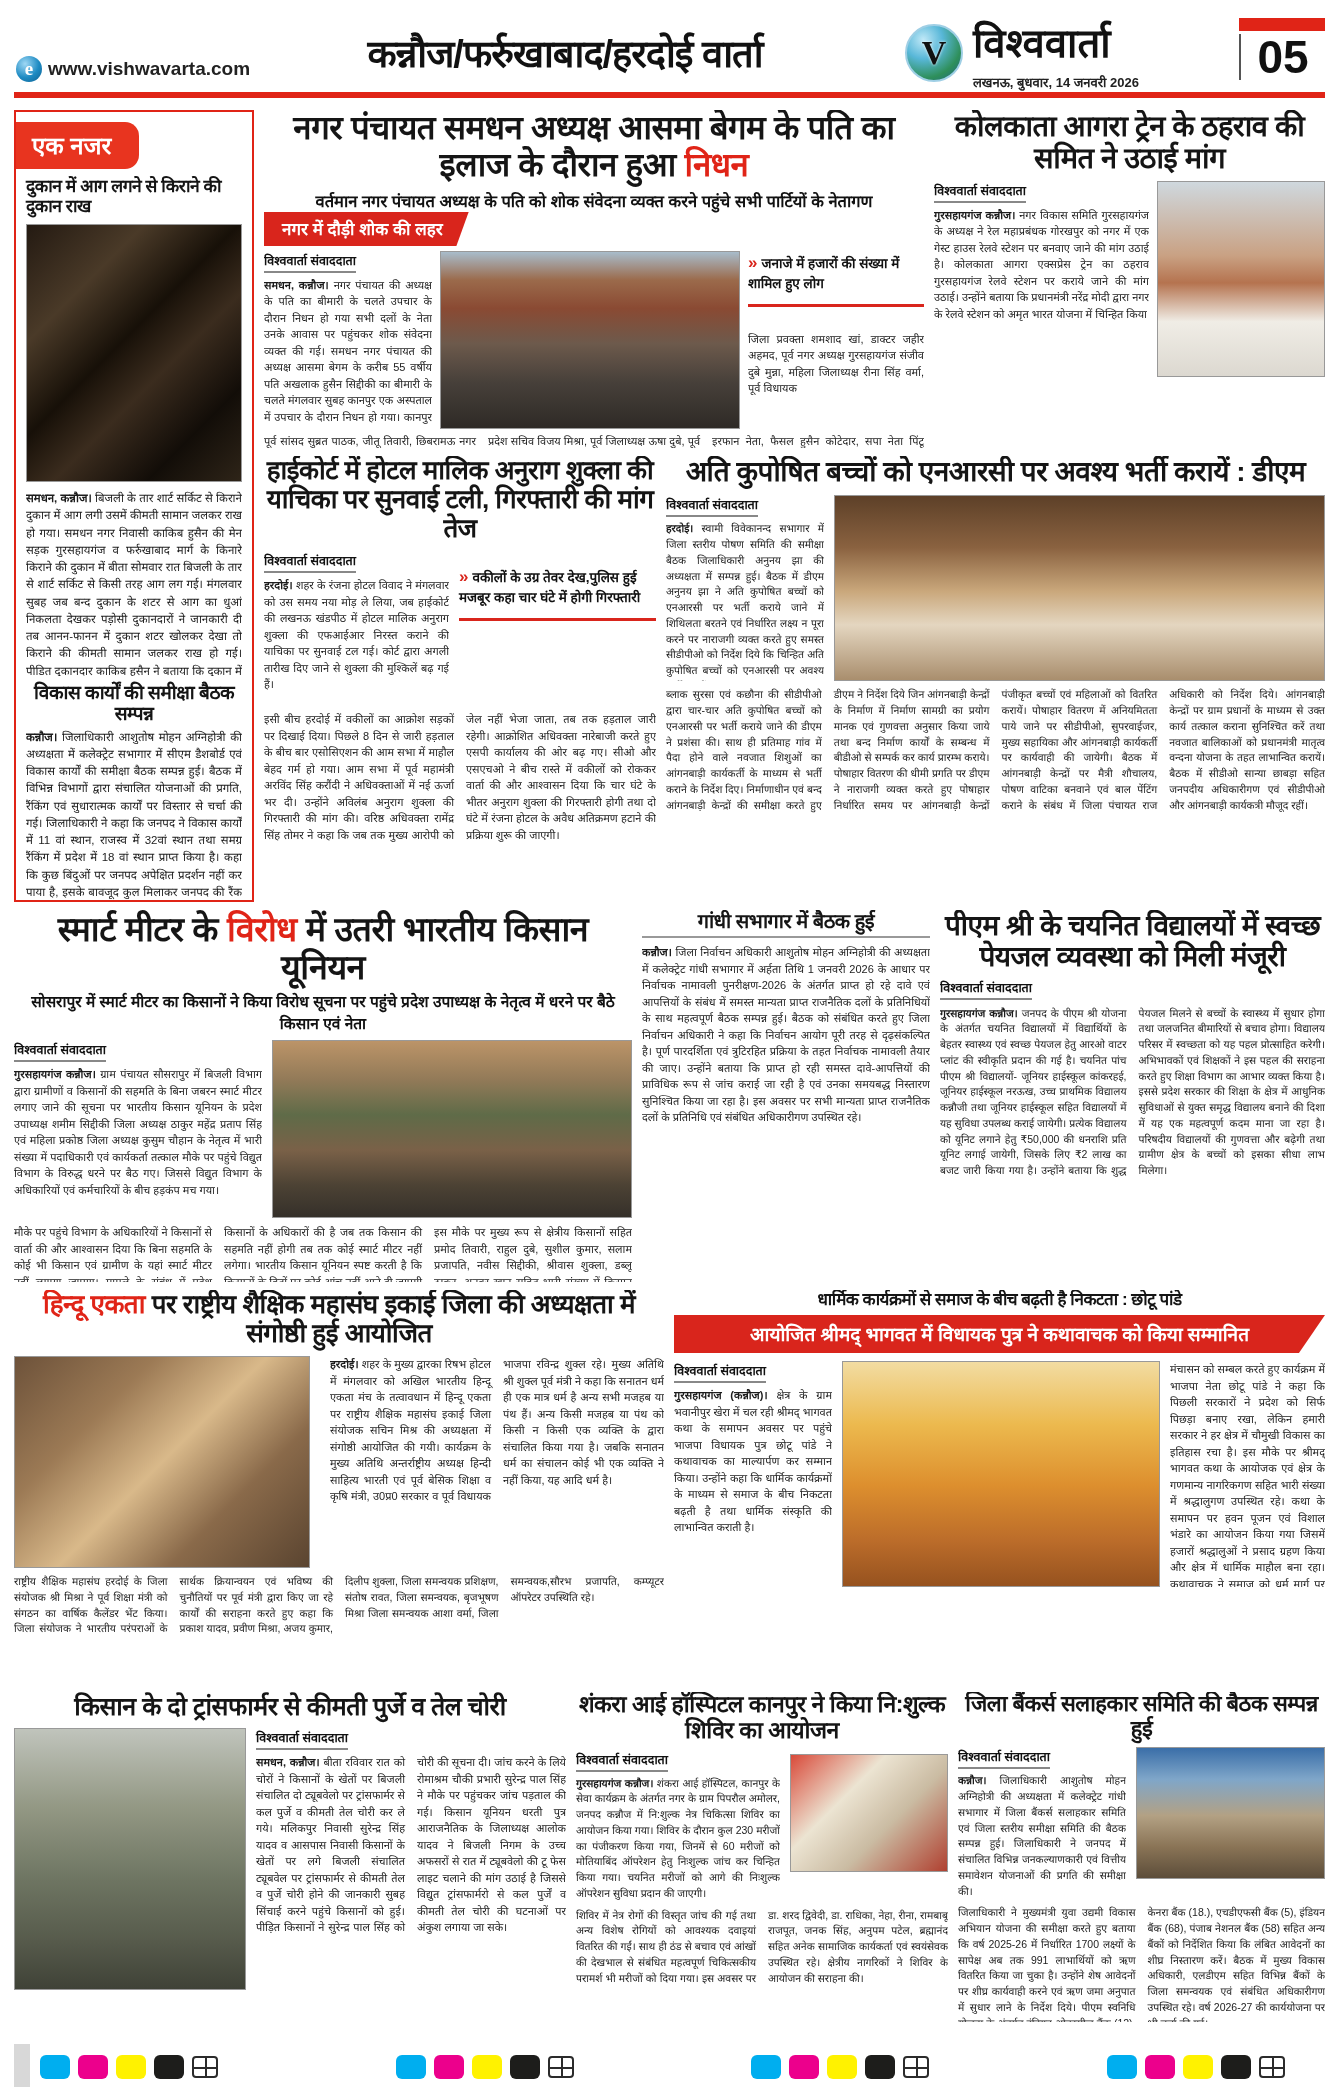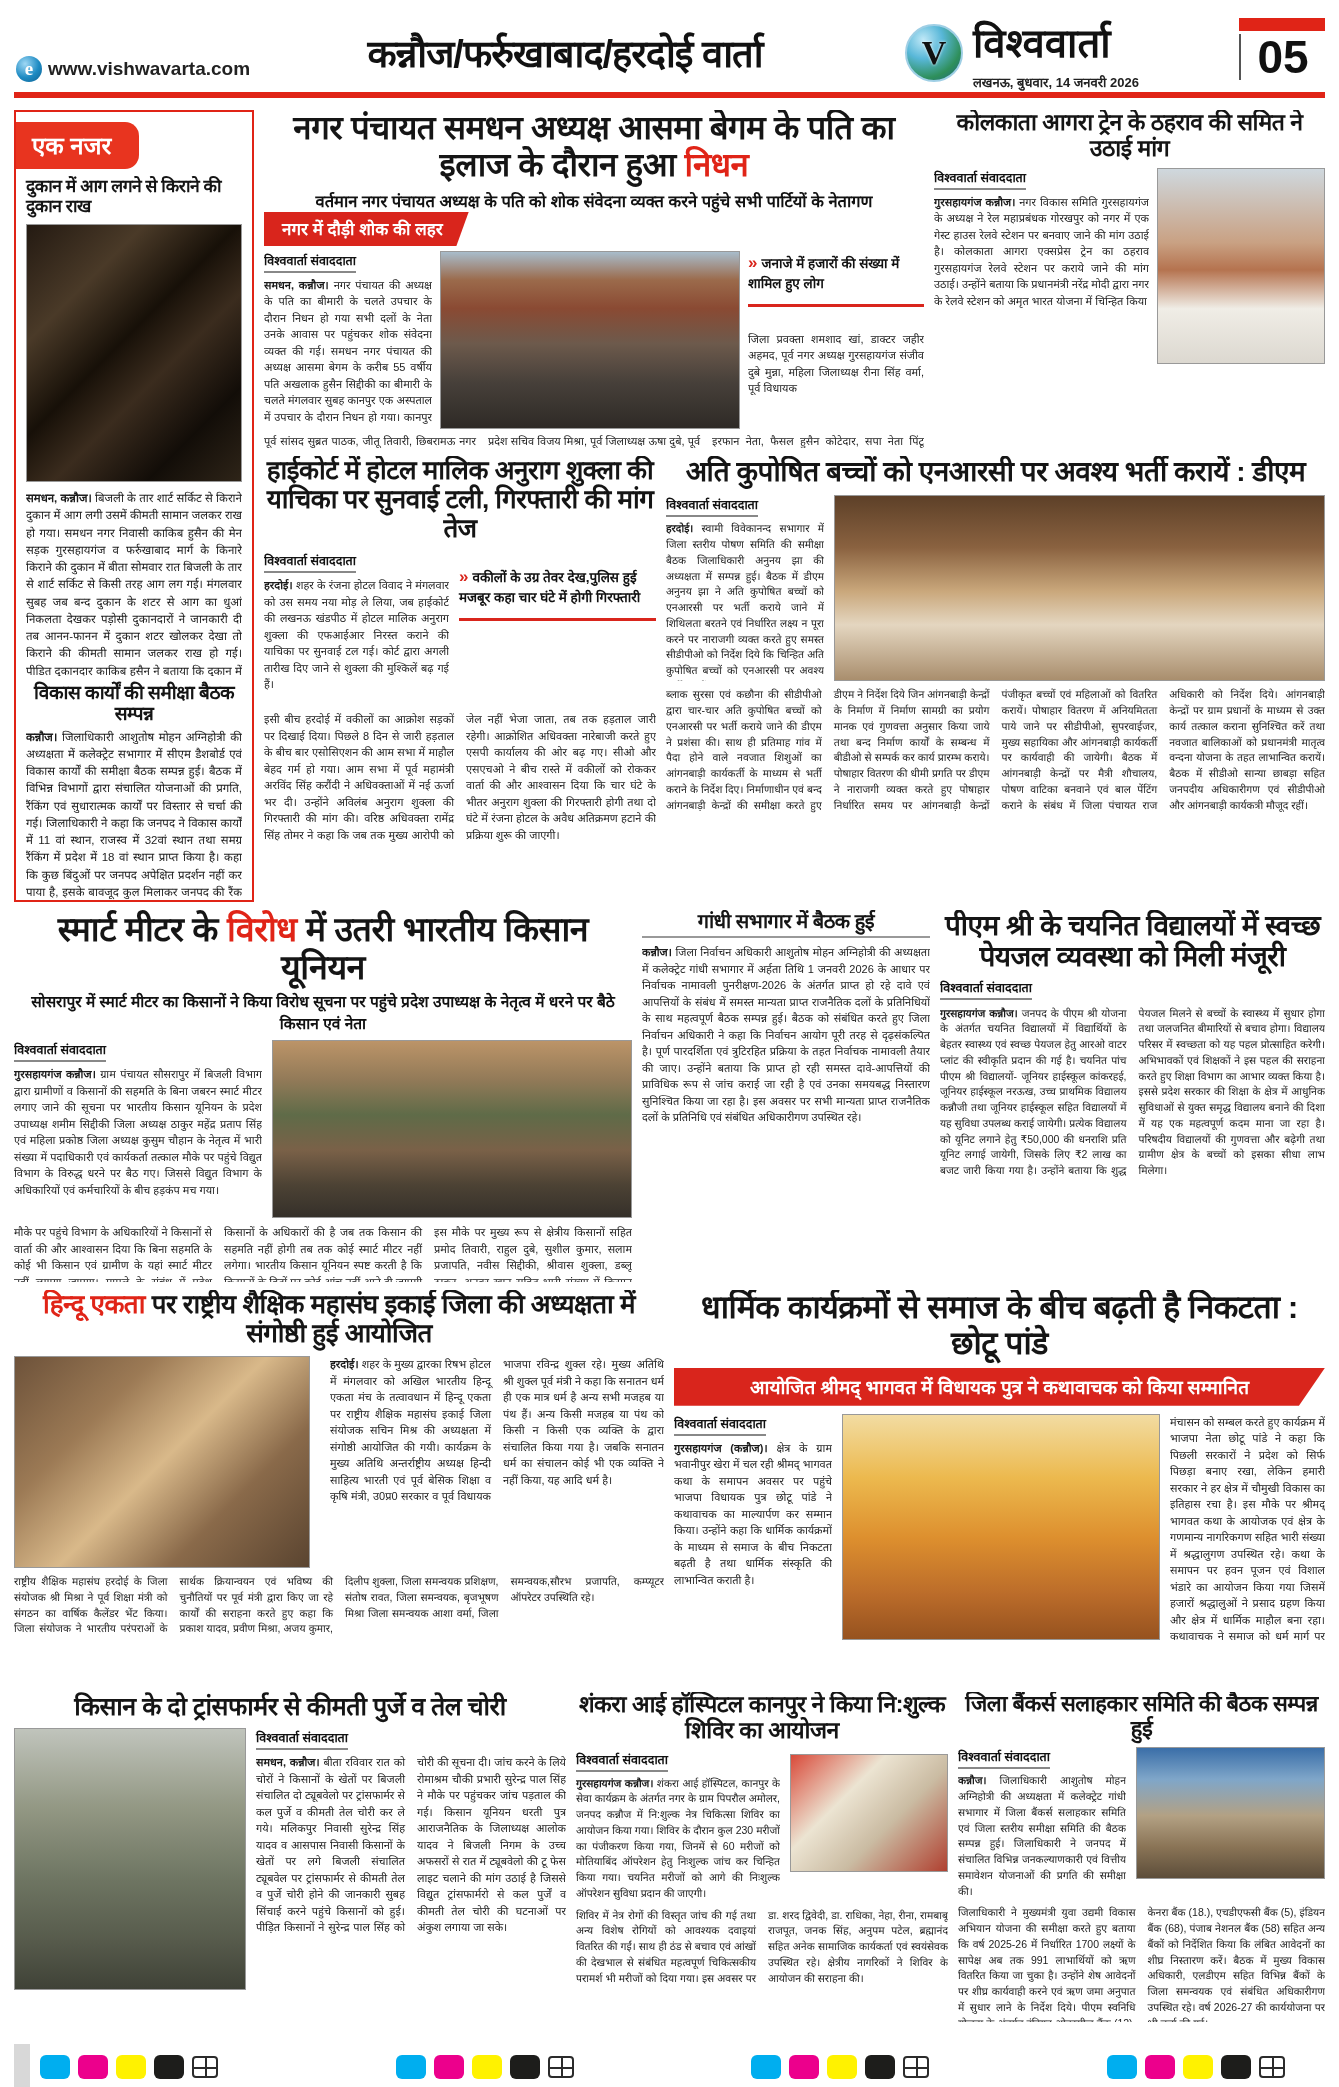--- a/index.html
+++ b/index.html
@@ -132,21 +132,21 @@
                 <div class="inset">
                   <span class="chev">»</span><span>जनाजे में हजारों की संख्या में शामिल हुए लोग</span>
                 </div>
                 <p class="body" style="height:96px; overflow:hidden; margin-top:24px;">जिला प्रवक्ता शमशाद खां, डाक्टर जहीर अहमद, पूर्व नगर अध्यक्ष गुरसहायगंज संजीव दुबे मुन्ना, महिला जिलाध्यक्ष रीना सिंह वर्मा, पूर्व विधायक</p>
               </div>
             </div>
             <div class="body cols3" style="height:88px; overflow:hidden; margin-top:4px;">पूर्व सांसद सुब्रत पाठक, जीतू तिवारी, छिबरामऊ नगर पालिका अध्यक्ष मनोज दुबे, सिकंदरपुर नगर पंचायत अध्यक्ष हरिहर सिंह, तालग्राम नगर पंचायत अध्यक्ष जानू, कांग्रेस पार्टी के जिलाध्यक्ष दिनेश पॉलीवाल, पूर्व प्रदेश सचिव विजय मिश्रा, पूर्व जिलाध्यक्ष ऊषा दुबे, पूर्व जिला उपाध्यक्ष तारिक बसीर, पूर्व विधायक ताहिर हुसैन सिद्दीकी, बसपा के वरिष्ठ नेता सैय्यद अहमद उसैब वट्टू, मुस्ताक अहमद भुट्टो, रफी अनवर सिद्दीकी, इरफान नेता, फैसल हुसैन कोटेदार, सपा नेता पिंटू यादव, पूर्व चेयरमैन प्रतिनिधि नकीम खान आदि सैकड़ों की संख्या में लोग मौजूद रहे।</div>
           </div>
 
           <div class="art" style="flex:1;">
-            <div class="hl" style="font-size:23px;">कोलकाता आगरा ट्रेन के ठहराव की समित ने उठाई मांग</div>
+            <div class="hl" style="font-size:29px;">कोलकाता आगरा ट्रेन के ठहराव की समित ने उठाई मांग</div>
             <div style="display:flex; gap:8px; margin-top:6px;">
               <div style="flex:1;">
                 <span class="byline">विश्ववार्ता संवाददाता</span>
                 <p class="body" style="height:230px; overflow:hidden;">
                   <span class="dl">गुरसहायगंज कन्नौज।</span>
                   <span>नगर विकास समिति गुरसहायगंज के अध्यक्ष ने रेल महाप्रबंधक गोरखपुर को नगर में एक गेस्ट हाउस रेलवे स्टेशन पर बनवाए जाने की मांग उठाई है। कोलकाता आगरा एक्सप्रेस ट्रेन का ठहराव गुरसहायगंज रेलवे स्टेशन पर कराये जाने की मांग उठाई। उन्होंने बताया कि प्रधानमंत्री नरेंद्र मोदी द्वारा नगर के रेलवे स्टेशन को अमृत भारत योजना में चिन्हित किया</span>
                 </p>
               </div>
               <div class="photo ph-portrait" style="width:168px; height:196px; flex:none;"></div>
             </div>
@@ -242,21 +242,21 @@
           <div class="photo ph-garland" style="width:296px; height:212px; flex:none;"></div>
           <div class="body cols2" style="flex:1; height:212px; overflow:hidden;">
             <span class="dl">हरदोई।</span>
             <span>शहर के मुख्य द्वारका रिषभ होटल में मंगलवार को अखिल भारतीय हिन्दू एकता मंच के तत्वावधान में हिन्दू एकता पर राष्ट्रीय शैक्षिक महासंघ इकाई जिला संयोजक सचिन मिश्र की अध्यक्षता में संगोष्ठी आयोजित की गयी। कार्यक्रम के मुख्य अतिथि अन्तर्राष्ट्रीय अध्यक्ष हिन्दी साहित्य भारती एवं पूर्व बेसिक शिक्षा व कृषि मंत्री, उ0प्र0 सरकार व पूर्व विधायक भाजपा रविन्द्र शुक्ल रहे। मुख्य अतिथि श्री शुक्ल पूर्व मंत्री ने कहा कि सनातन धर्म ही एक मात्र धर्म है अन्य सभी मजहब या पंथ हैं। अन्य किसी मजहब या पंथ को किसी न किसी एक व्यक्ति के द्वारा संचालित किया गया है। जबकि सनातन धर्म का संचालन कोई भी एक व्यक्ति ने नहीं किया, यह आदि धर्म है।</span>
           </div>
         </div>
         <div class="body cols4" style="font-size:10.5px; height:130px; overflow:hidden; margin-top:6px;">राष्ट्रीय शैक्षिक महासंघ हरदोई के जिला संयोजक श्री मिश्रा ने पूर्व शिक्षा मंत्री को संगठन का वार्षिक कैलेंडर भेंट किया। जिला संयोजक ने भारतीय परंपराओं के सार्थक क्रियान्वयन एवं भविष्य की चुनौतियों पर पूर्व मंत्री द्वारा किए जा रहे कार्यों की सराहना करते हुए कहा कि प्रकाश यादव, प्रवीण मिश्रा, अजय कुमार, दिलीप शुक्ला, जिला समन्वयक प्रशिक्षण, संतोष रावत, जिला समन्वयक, बृजभूषण मिश्रा जिला समन्वयक आशा वर्मा, जिला समन्वयक,सौरभ प्रजापति, कम्प्यूटर ऑपरेटर उपस्थिति रहे।</div>
       </div>
 
       <div class="art" style="flex:1;">
-        <div class="hl" style="font-size:32px;">धार्मिक कार्यक्रमों से समाज के बीच बढ़ती है निकटता  : छोटू पांडे</div>
+        <div class="hl" style="font-size:17px;">धार्मिक कार्यक्रमों से समाज के बीच बढ़ती है निकटता  : छोटू पांडे</div>
         <div style="margin-top:6px; background:#d9251c; color:#fff; font-weight:bold; font-size:19px; text-align:center; padding:6px 4px; clip-path:polygon(0 0,100% 0,96% 100%,0 100%);">आयोजित श्रीमद् भागवत में विधायक पुत्र ने कथावाचक को किया सम्मानित</div>
         <div style="display:flex; gap:10px; margin-top:8px;">
           <div style="width:158px; flex:none;">
             <span class="byline">विश्ववार्ता संवाददाता</span>
             <p class="body" style="height:226px; overflow:hidden;">
               <span class="dl">गुरसहायगंज (कन्नौज)।</span>
               <span>क्षेत्र के ग्राम भवानीपुर खेरा में चल रही श्रीमद् भागवत कथा के समापन अवसर पर पहुंचे भाजपा विधायक पुत्र छोटू पांडे ने कथावाचक का माल्यार्पण कर सम्मान किया। उन्होंने कहा कि धार्मिक कार्यक्रमों के माध्यम से समाज के बीच निकटता बढ़ती है तथा धार्मिक संस्कृति की लाभान्वित कराती है।</span>
             </p>
           </div>
           <div class="photo ph-bhagwat" style="width:318px; height:226px; flex:none;"></div>

